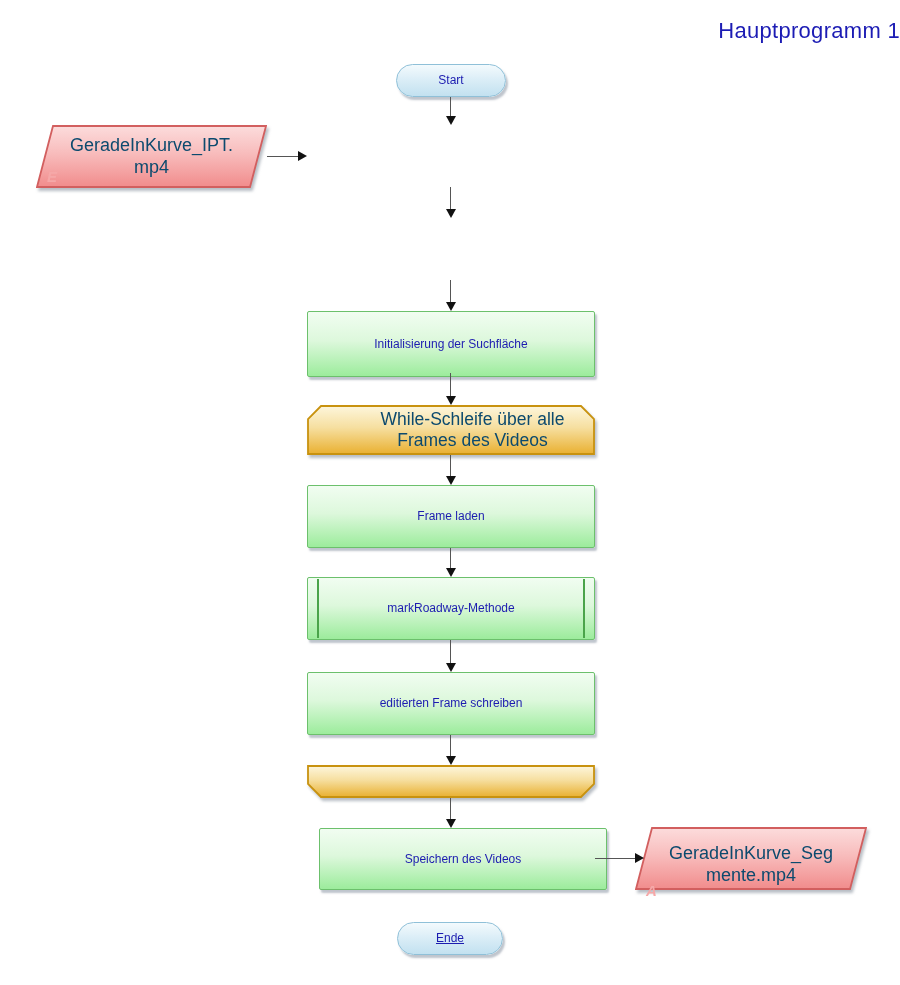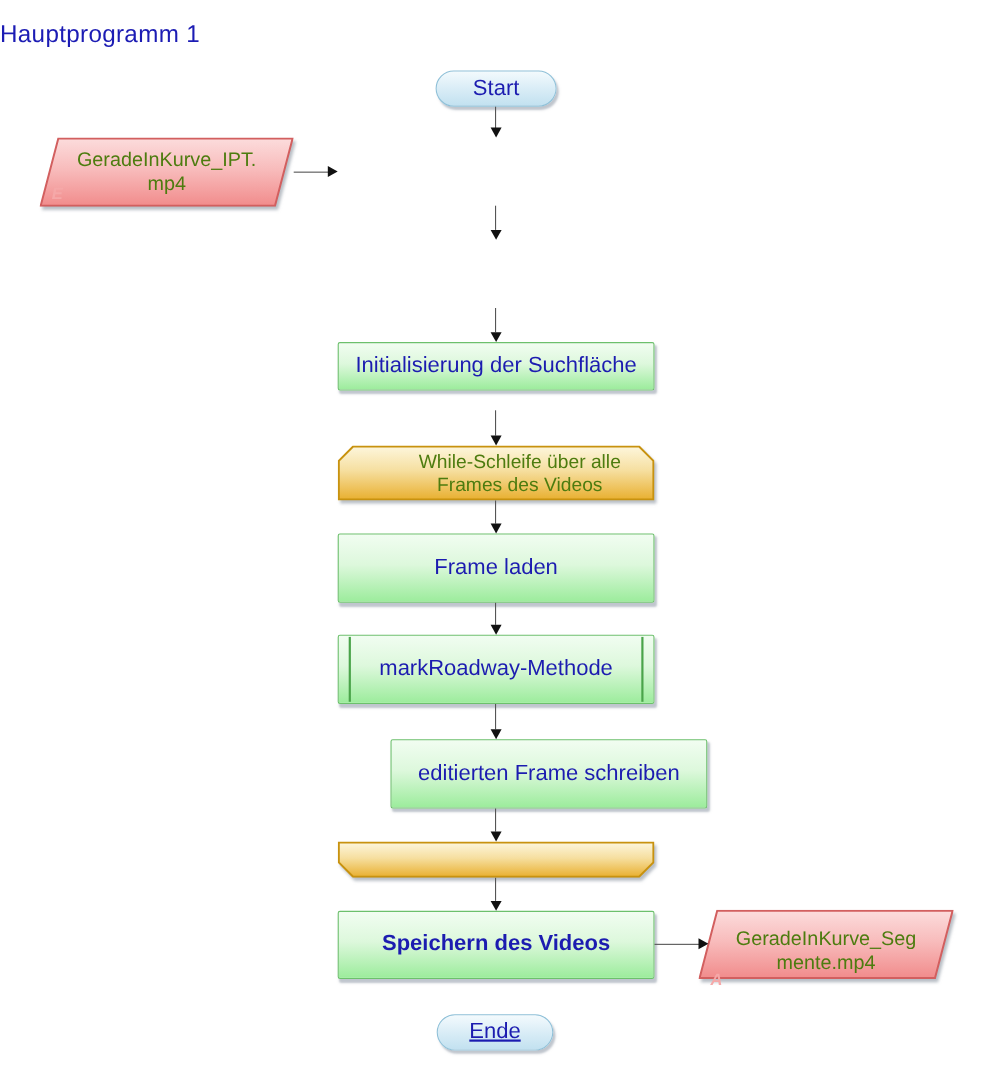--- a/index.html
+++ b/index.html
@@ -1,26 +1,26 @@
 <!DOCTYPE html>
 <html><head>
 <meta charset="utf-8">
 <style>
   html,body{margin:0;padding:0;background:#fff;}
   #canvas{
     position:relative;width:900px;height:985px;background:#ffffff;
     font-family:"Liberation Sans", sans-serif;color:#1c1cb0;overflow:hidden;
   }
   .title{
-    position:absolute;left:0;top:18px;width:900px;text-align:left;
+    position:absolute;left:0;top:18px;width:900px;text-align:right;
     font-size:22px;letter-spacing:.3px;color:#1c1cb4;
   }
   .node{
     position:absolute;display:flex;align-items:center;justify-content:center;
-    font-size:20px;line-height:1.18;color:#1c1cb0;
+    font-size:12px;line-height:1.18;color:#1c1cb0;
     white-space:pre-line;box-sizing:border-box;
   }
   .terminal{
     background:linear-gradient(#f3fafd 0%,#dcEEf7 45%,#c2e1f0 100%);
     border:1.5px solid #8fc0d8;border-radius:17px;
     box-shadow:2px 3px 2px rgba(128,140,155,.5);
   }
   .process{
     background:linear-gradient(#f1fdf1 0%,#ddf8dc 45%,#9cec9c 100%);
     border:1.5px solid #6cc06c;border-radius:2px;
@@ -29,21 +29,21 @@
   .predefined::before,.predefined::after{
     content:"";position:absolute;top:1px;bottom:1px;width:2px;background:#4aa44a;
   }
   .predefined::before{left:9px;}
   .predefined::after{right:9px;}
   .svgnode{position:absolute;}
   .svgnode svg{position:absolute;left:0;top:0;
     filter:drop-shadow(2px 3px 1.5px rgba(125,136,150,.55));}
   .svgnode .lbl{
     position:absolute;inset:0;display:flex;align-items:center;justify-content:center;
-    text-align:center;font-size:18px;line-height:1.18;color:#4d7c0f;white-space:pre-line;
+    text-align:center;font-size:18px;line-height:1.18;color:#0c4a6e;white-space:pre-line;
   }
   .tag{
     position:absolute;left:11px;bottom:3px;font-size:15px;font-weight:bold;
     font-style:italic;color:#f5a8a8;
   }
   .vline{position:absolute;width:1px;background:#555;}
   .hline{position:absolute;height:1px;background:#555;}
   .arr-down{
     position:absolute;width:0;height:0;
     border-left:5px solid transparent;border-right:5px solid transparent;
@@ -85,52 +85,52 @@
     <svg width="231" height="63" viewBox="0 0 231 63">
       <polygon points="17,1 230,1 214,62 1,62" fill="url(#gradPink)" stroke="#d25f5f" stroke-width="1.8"></polygon>
     </svg>
     <div class="lbl">GeradeInKurve_IPT.
 mp4</div>
     <div class="tag">E</div>
   </div>
 
 
 
-  <div class="node process" style="left:307px;top:311px;width:288px;height:44px;">
+  <div class="node process" style="left:307px;top:311px;width:288px;height:66px;">
     <span>Initialisierung der Suchfläche</span>
   </div>
 
   <div class="svgnode" style="left:307px;top:405px;width:288px;height:50px;">
     <svg width="288" height="50" viewBox="0 0 288 50">
       <polygon points="14,1 274,1 287,14 287,49 1,49 1,14" fill="url(#gradOrange)" stroke="#c8920f" stroke-width="1.8"></polygon>
     </svg>
     <div class="lbl" style="font-size:17.5px;padding-left:43px;">While-Schleife über alle
 Frames des Videos</div>
   </div>
 
   <div class="node process predefined" style="left:307px;top:577px;width:288px;height:63px;">
     <span>markRoadway-Methode</span>
   </div>
 
   <div class="node process" style="left:307px;top:485px;width:288px;height:63px;">
     <span>Frame laden</span>
   </div>
 
-  <div class="node process" style="left:307px;top:672px;width:288px;height:63px;margin-left:48px;">
+  <div class="node process" style="left:307px;top:672px;width:288px;height:63px;">
     <span>editierten Frame schreiben</span>
   </div>
 
   <div class="svgnode" style="left:307px;top:765px;width:288px;height:33px;">
     <svg width="288" height="33" viewBox="0 0 288 33">
       <polygon points="1,1 287,1 287,19 274,32 14,32 1,19" fill="url(#gradOrange)" stroke="#c8920f" stroke-width="1.8"></polygon>
     </svg>
     <div class="lbl"></div>
   </div>
 
-  <div class="node process" style="left:307px;top:828px;width:288px;height:62px;font-weight:bold;">
+  <div class="node process" style="left:319px;top:828px;width:288px;height:62px;">
     <span>Speichern des Videos</span>
   </div>
 
   <div class="svgnode" style="left:635px;top:827px;width:232px;height:75px;">
     <svg width="232" height="63" viewBox="0 0 232 63">
       <polygon points="17,1 231,1 215,62 1,62" fill="url(#gradPink)" stroke="#d25f5f" stroke-width="1.8"></polygon>
     </svg>
     <div class="lbl">GeradeInKurve_Seg
 mente.mp4</div>
     <div class="tag">A</div>

